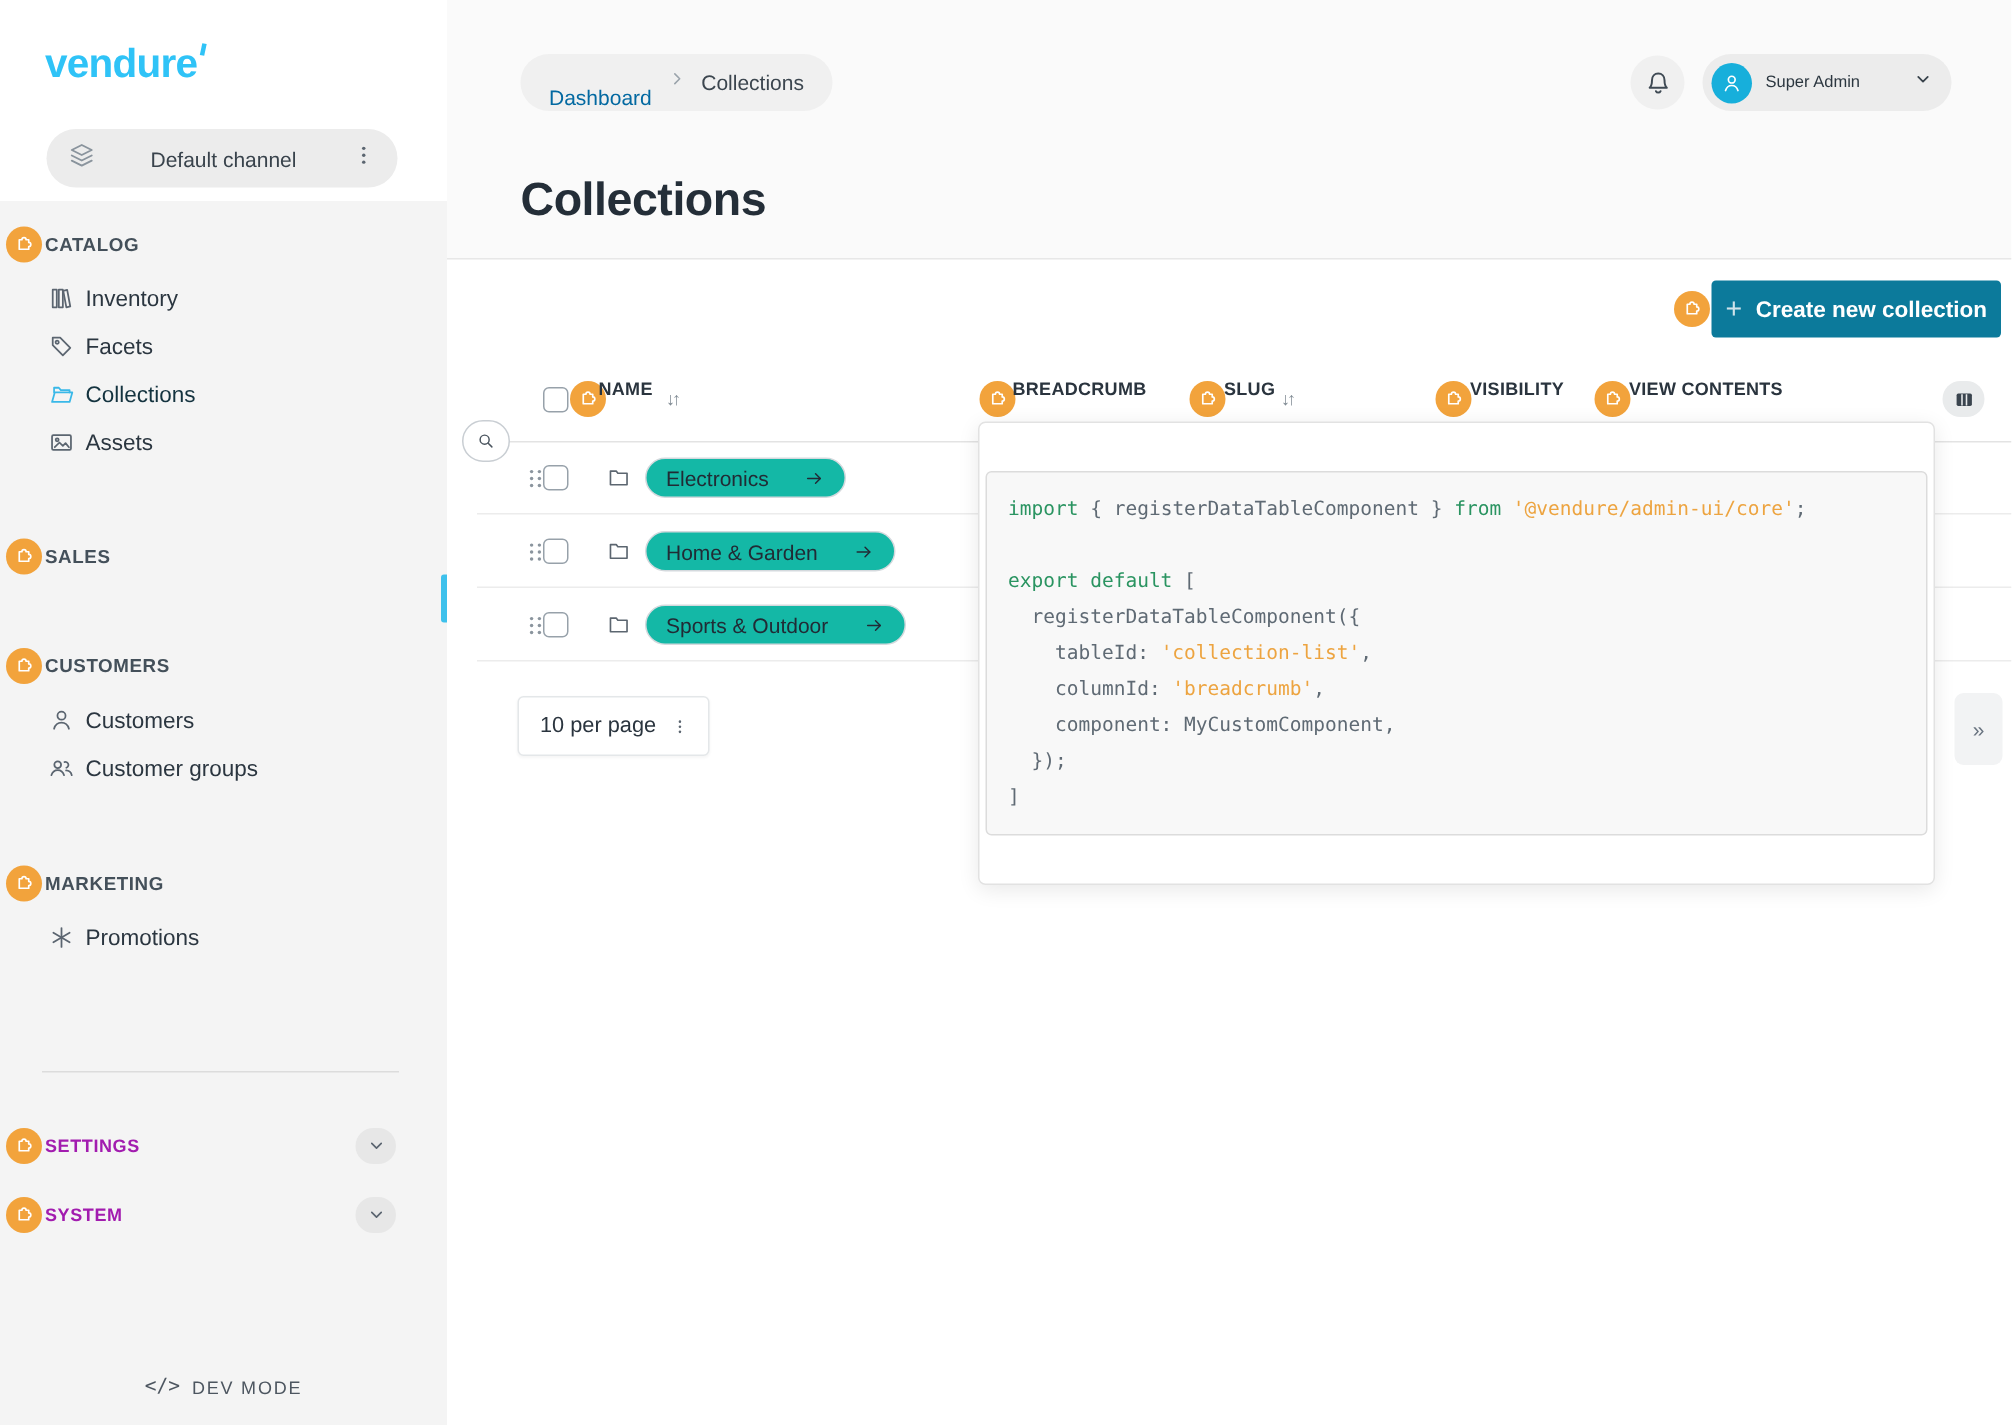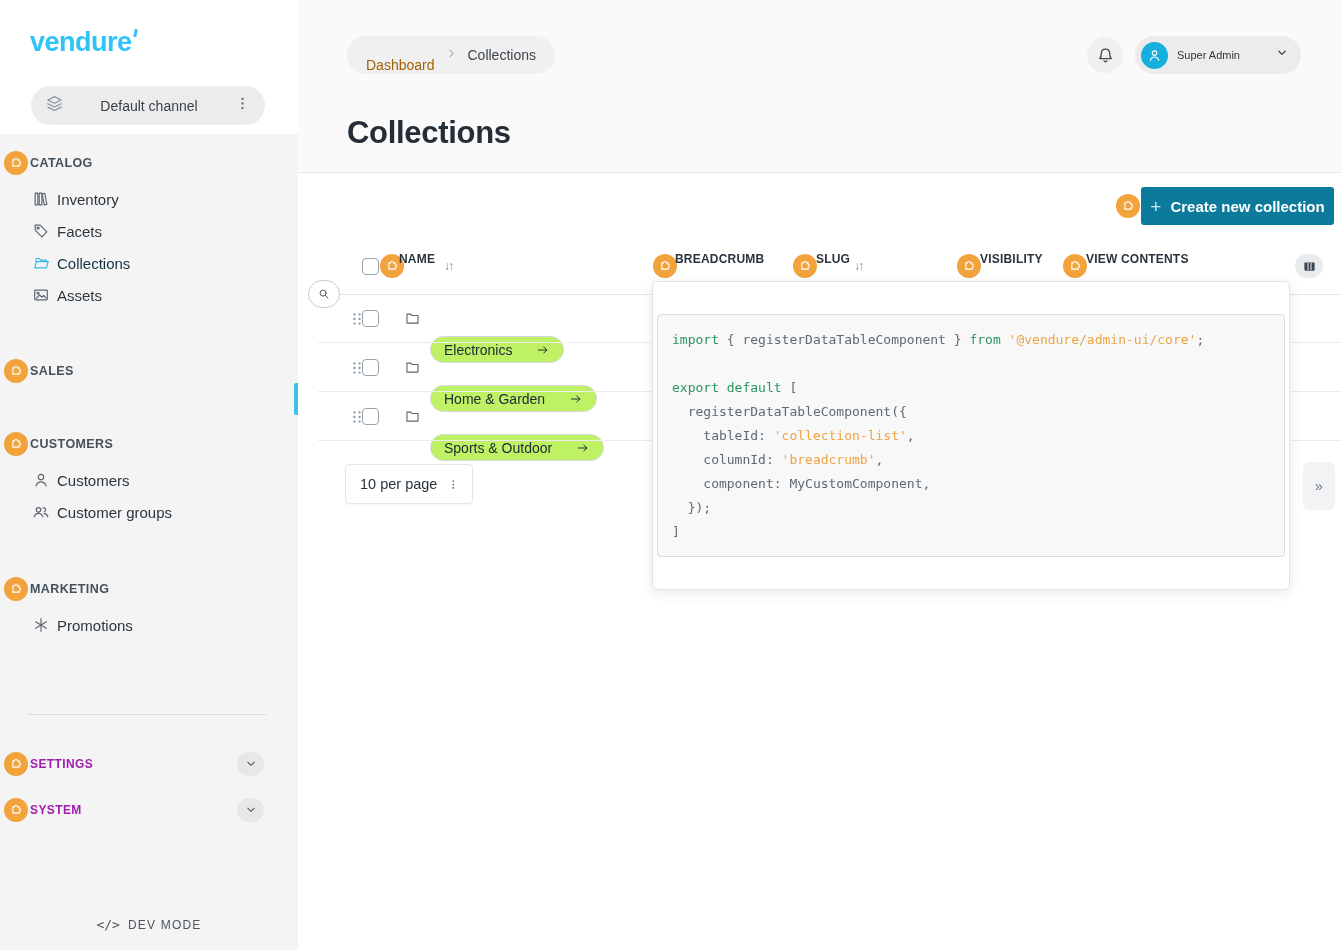--- a/index.html
+++ b/index.html
@@ -57,21 +57,21 @@
                        color:#4d5660; }
   .dev-mode .dev-label { font-size:12px; color:#4d5660; letter-spacing:1.2px; }
 
   
   .main { position:relative; width:1043px; height:950px; }
   .main-header { position:absolute; left:0; top:0; width:1043px; height:173px;
                  background:#fafafa; border-bottom:1px solid #e7e7e7; }
   .breadcrumb { position:absolute; left:49px; top:36px; height:38px; background:#f0f0f0;
                 border-radius:19px; display:flex; align-items:center; padding:0 19px;
                 gap:10px; }
-  .breadcrumb .bc-link { font-size:14px; color:#a16207; cursor:pointer;margin-top:20px; }
+  .breadcrumb .bc-link { font-size:14px; color:#0369a1; cursor:pointer;margin-top:20px; }
   .breadcrumb .bc-current { font-size:14px; color:#3c464f; font-weight:500; cursor:pointer; }
   .breadcrumb .bc-sep svg { width:13px; height:13px; stroke:#9aa3ab; stroke-width:1.6;
                             fill:none; stroke-linecap:round; stroke-linejoin:round; }
   .bell-btn { position:absolute; left:789px; top:37px; width:36px; height:36px;
               border-radius:50%; background:#f0f0f0; display:flex; align-items:center;
               justify-content:center; cursor:pointer; }
   .bell-btn svg { width:19px; height:19px; stroke:#3f4a54; stroke-width:1.4; fill:none;
                   stroke-linecap:round; stroke-linejoin:round; }
   .user-pill { position:absolute; left:837px; top:36px; width:166px; height:38px;
                background:#ececec; border-radius:19px; display:flex; align-items:center;
@@ -123,22 +123,22 @@
                background:#ececec; }
   .drag-handle { position:absolute; left:52px; top:17px; width:14px; height:16px;
                  color:#8b959e; cursor:grab; }
   .drag-handle svg { width:14px; height:16px; fill:currentColor; }
   .row-checkbox { position:absolute; left:64px; top:16px; }
   .row-folder { position:absolute; left:106px; top:16px; width:17px; height:17px;
                 color:#5c6670; }
   .row-folder svg { width:17px; height:17px; stroke:currentColor; stroke-width:1.3;
                     fill:none; stroke-linejoin:round; stroke-linecap:round; }
   .chip { position:absolute; left:132px; top:11px; height:27px; border:1px solid #d4d9dd;
-          border-radius:14px; background:#bef264; display:inline-flex; align-items:center;
-          padding:0 13px; gap:24px; cursor:pointer;margin-top:31px; }
+          border-radius:14px; background:#14b8a6; display:inline-flex; align-items:center;
+          padding:0 13px; gap:24px; cursor:pointer; }
   .chip .chip-label { font-size:14px; color:#212b35; white-space:nowrap; }
   .chip svg { width:14px; height:14px; stroke:#212b35; stroke-width:1.4; fill:none;
               stroke-linecap:round; stroke-linejoin:round; }
 
   .perpage { position:absolute; left:47px; top:290px; width:128px; height:40px;
              background:#fff; border:1px solid #e4e7e9; border-radius:4px;
              box-shadow:0 1px 2px rgba(0,0,0,0.04); display:flex; align-items:center;
              padding:0 12px 0 14px; gap:10px; cursor:pointer; }
   .perpage .pp-label { flex:1; font-size:14.5px; color:#2a343e; white-space:nowrap; }
   .perpage svg { width:15px; height:15px; fill:#5b6570; }

